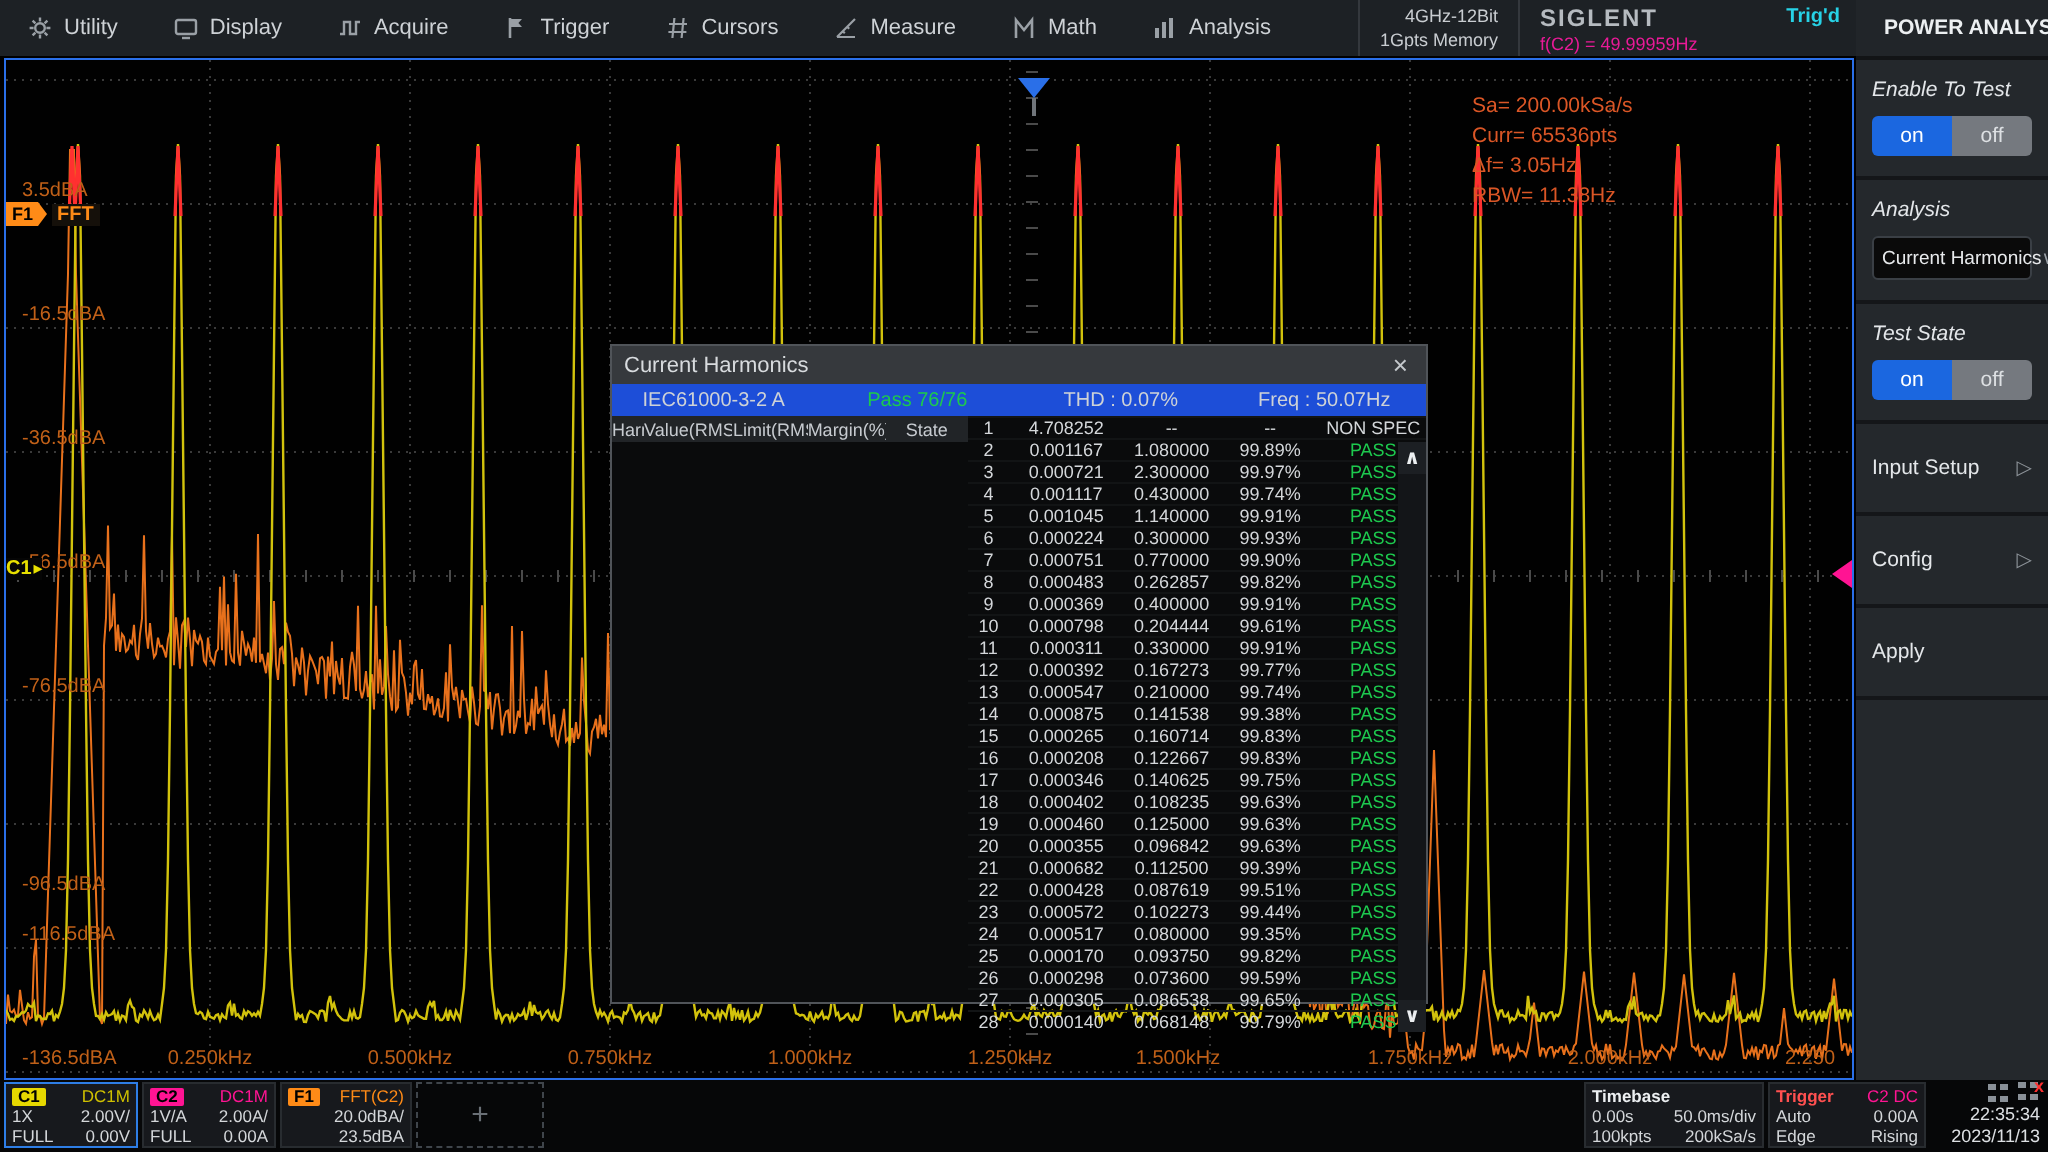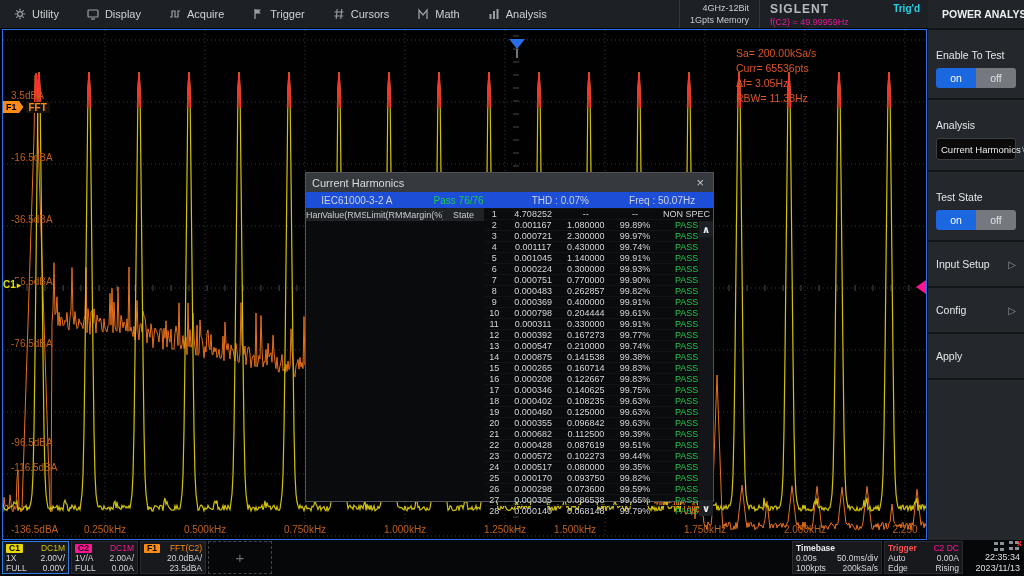--- a/index.html
+++ b/index.html
@@ -60,21 +60,21 @@
   #dlg-scrollbar{position:absolute;right:0;top:13px;bottom:0;width:14px;background:#131518;display:flex;
                  flex-direction:column;justify-content:space-between;}
   .scroll-arrow{height:16px;display:flex;align-items:center;justify-content:center;color:#eceff1;
                 font-size:10px;font-weight:bold;cursor:pointer;background:#1c1f23;}
 
   
   #side-panel{position:absolute;left:928px;top:0;width:96px;height:540px;background:#24282c;}
   #sp-header{height:28px;background:#212529;border-bottom:2px solid #121416;display:flex;align-items:center;gap:6px;padding:0 8px;}
   #sp-title{font-size:10.5px;font-weight:bold;color:#eceff1;white-space:nowrap;}
   .sp-section{padding:7px 8px 10px 8px;border-bottom:2px solid #141619;}
-  .sp-label{font-size:10.5px;color:#e4e7ea;margin:12px 0 7px 0;}
+  .sp-label{font-size:10.5px;color:#e4e7ea;margin:2px 0 7px 0;font-style:italic;}
   .toggle{display:flex;height:20px;border-radius:3px;overflow:hidden;cursor:pointer;}
   .tog-half{flex:1;display:flex;align-items:center;justify-content:center;font-size:10.5px;}
   .tog-on{background:#1b67e0;color:#fff;}
   .tog-off{background:#75797f;color:#dde0e3;}
   .dropdown{height:20px;background:#0a0a0a;border:1px solid #3a3f45;border-radius:3px;display:flex;
             align-items:center;padding:0 4px;cursor:pointer;}
   .dd-value{font-size:9.5px;color:#e8eaec;white-space:nowrap;flex:1;}
   .dd-chevron{color:#9aa0a6;font-size:9px;}
   .sp-row{height:44px;display:flex;align-items:center;justify-content:space-between;padding:0 8px;
           border-bottom:2px solid #141619;cursor:pointer;}
@@ -149,20 +149,28 @@
         </span>
         <span class="mi-label">Trigger</span>
       </div>
       <div class="menu-item">
         <span class="mi-icon">
           <svg viewBox="0 0 12 12">
             <path d="M4.2 1L3.2 11M8.8 1L7.8 11M1.5 4h9M1.2 8h9" stroke="#9aa0a6" fill="none" stroke-width="1.1"></path>
           </svg>
         </span>
         <span class="mi-label">Cursors</span>
+      </div>
+      <div class="menu-item">
+        <span class="mi-icon">
+          <svg viewBox="0 0 12 12">
+            <path d="M1.5 10.5L10.5 1.5M1.5 10.5h9M4.4 7.6l1 1M6.6 5.4l1 1" stroke="#9aa0a6" fill="none" stroke-width="1.1"></path>
+          </svg>
+        </span>
+        <span class="mi-label">Measure</span>
       </div>
       <div class="menu-item">
         <span class="mi-icon">
           <svg viewBox="0 0 12 12">
             <path d="M2 11V2l4 5 4-5v9" stroke="#9aa0a6" fill="none" stroke-width="1.3"></path>
           </svg>
         </span>
         <span class="mi-label">Math</span>
       </div>
       <div class="menu-item">
@@ -347,21 +355,21 @@
       <span class="db-label" style="top: 246px;">-56.5dBA</span>
       <span class="db-label" style="top: 308px;">-76.5dBA</span>
       <span class="db-label" style="top: 370px; margin-top: 37px;">-96.5dBA</span>
       <span class="db-label" style="top: 432px;">-116.5dBA</span>
       <span class="db-label" style="top: 494px;">-136.5dBA</span>
       <span class="freq-label" style="left: 102px; top: 494px;">0.250kHz</span>
       <span class="freq-label" style="left: 202px; top: 494px;">0.500kHz</span>
       <span class="freq-label" style="left: 302px; top: 494px;">0.750kHz</span>
       <span class="freq-label" style="left: 402px; top: 494px;">1.000kHz</span>
       <span class="freq-label" style="left: 502px; top: 494px;">1.250kHz</span>
-      <span class="freq-label" style="left: 572px; top: 494px; text-align: center;">1.500kHz</span>
+      <span class="freq-label" style="left: 586px; top: 494px; text-align: center;">1.500kHz</span>
       <span class="freq-label" style="left: 702px; top: 494px;">1.750kHz</span>
       <span class="freq-label" style="left: 802px; top: 494px;">2.000kHz</span>
       <span class="freq-label" style="left: 902px; top: 494px;">2.250</span>
     </div>
 
   <div id="dialog">
     <div id="dlg-titlebar">
       <span id="dlg-title">Current Harmonics</span>
       <span id="dlg-close">×</span>
     </div>

